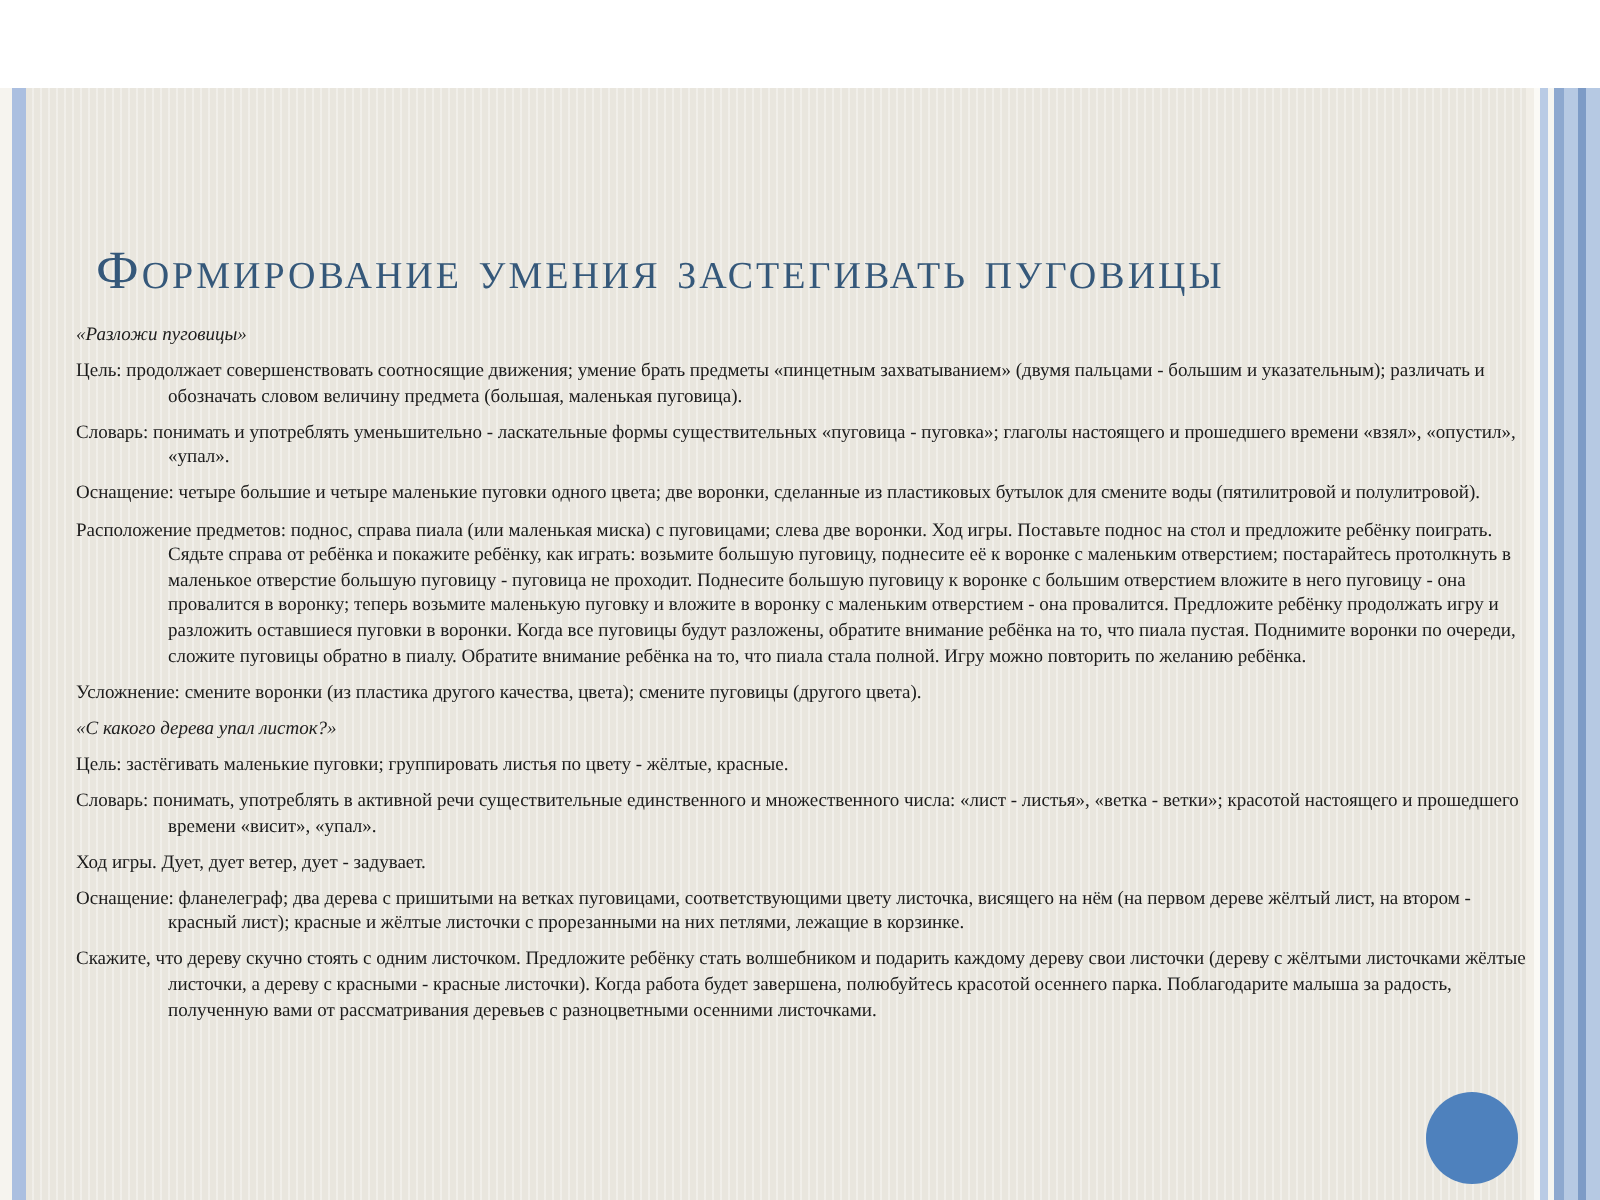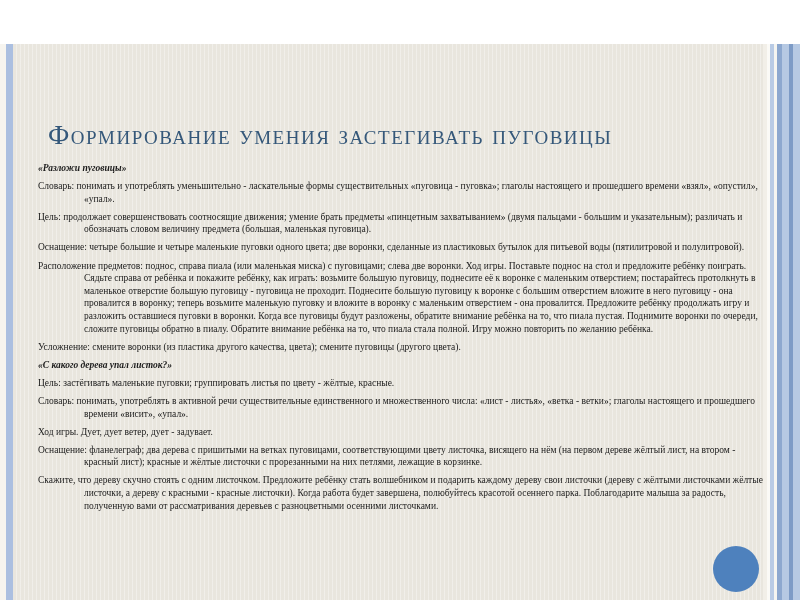--- a/index.html
+++ b/index.html
@@ -17,21 +17,21 @@
   .s-r5{left:777px;width:5px;background:#8da8cf;}
   .s-r6{left:782px;width:7px;background:#b6c9e3;}
   .s-r7{left:789px;width:4px;background:#7d9bc6;}
   .s-r8{left:793px;width:7px;background:#b6c9e3;}
   .title{position:absolute;left:48px;top:74px;width:710px;margin:0;
          font-size:27px;font-weight:normal;line-height:34px;
          font-variant:small-caps;letter-spacing:1.5px;color:#35587a;}
   .body-text{position:absolute;left:38px;top:118px;width:727px;color:#1b1b1b;}
   .body-text p{margin:0 0 5.5px 0;font-size:9.5px;line-height:12.6px;
                padding-left:46px;text-indent:-46px;}
-  .body-text p.it{font-style:italic;font-weight:bold;}
+  .body-text p.it{font-style:italic;}
   .lead{}
   .circle{position:absolute;left:713px;top:502px;width:46px;height:46px;
           border-radius:50%;background:#4e81bd;}
 </style>
 </head>
 <body>
 
 <div class="stage">
   <div class="vstripe s-left-white"></div>
   <div class="vstripe s-left-blue"></div>
@@ -41,27 +41,27 @@
   <div class="vstripe s-r4"></div>
   <div class="vstripe s-r5"></div>
   <div class="vstripe s-r6"></div>
   <div class="vstripe s-r7"></div>
   <div class="vstripe s-r8"></div>
 
   <h1 class="title">Формирование умения застегивать пуговицы</h1>
 
   <div class="body-text">
     <p class="it"><span class="lead"></span><span>«Разложи пуговицы»</span></p>
+    <p><span class="lead"></span><span>Цель: продолжает совершенствовать соотносящие движения; умение брать предметы «пинцетным захватыванием» (двумя пальцами - большим и указательным); различать и обозначать словом величину предмета (большая, маленькая пуговица).</span></p>
     <p><span class="lead"></span><span>Словарь: понимать и употреблять уменьшительно - ласкательные формы существительных «пуговица - пуговка»; глаголы настоящего и прошедшего времени «взял», «опустил», «упал».</span></p>
-    <p><span class="lead"></span><span>Цель: продолжает совершенствовать соотносящие движения; умение брать предметы «пинцетным захватыванием» (двумя пальцами - большим и указательным); различать и обозначать словом величину предмета (большая, маленькая пуговица).</span></p>
-    <p><span class="lead"></span><span>Оснащение: четыре большие и четыре маленькие пуговки одного цвета; две воронки, сделанные из пластиковых бутылок для питьевой воды (пятилитровой и полулитровой).</span></p>
+    <p><span class="lead"></span><span>Оснащение: четыре большие и четыре маленькие пуговки одного цвета; две воронки, сделанные из пластиковых бутылок для смените воды (пятилитровой и полулитровой).</span></p>
     <p><span class="lead"></span><span>Расположение предметов: поднос, справа пиала (или маленькая миска) с пуговицами; слева две воронки. Ход игры. Поставьте поднос на стол и предложите ребёнку поиграть. Сядьте справа от ребёнка и покажите ребёнку, как играть: возьмите большую пуговицу, поднесите её к воронке с маленьким отверстием; постарайтесь протолкнуть в маленькое отверстие большую пуговицу - пуговица не проходит. Поднесите большую пуговицу к воронке с большим отверстием вложите в него пуговицу - она провалится в воронку; теперь возьмите маленькую пуговку и вложите в воронку с маленьким отверстием - она провалится. Предложите ребёнку продолжать игру и разложить оставшиеся пуговки в воронки. Когда все пуговицы будут разложены, обратите внимание ребёнка на то, что пиала пустая. Поднимите воронки по очереди, сложите пуговицы обратно в пиалу. Обратите внимание ребёнка на то, что пиала стала полной. Игру можно повторить по желанию ребёнка.</span></p>
     <p><span class="lead">Усложнение:</span><span> смените воронки (из пластика другого качества, цвета); смените пуговицы (другого цвета).</span></p>
     <p class="it"><span class="lead"></span><span>«С какого дерева упал листок?»</span></p>
     <p><span class="lead"></span><span>Цель: застёгивать маленькие пуговки; группировать листья по цвету - жёлтые, красные.</span></p>
-    <p><span class="lead"></span><span>Словарь: понимать, употреблять в активной речи существительные единственного и множественного числа: «лист - листья», «ветка - ветки»; глаголы настоящего и прошедшего времени «висит», «упал».</span></p>
+    <p><span class="lead"></span><span>Словарь: понимать, употреблять в активной речи существительные единственного и множественного числа: «лист - листья», «ветка - ветки»; красотой настоящего и прошедшего времени «висит», «упал».</span></p>
     <p><span class="lead"></span><span>Ход игры. Дует, дует ветер, дует - задувает.</span></p>
     <p><span class="lead"></span><span>Оснащение: фланелеграф; два дерева с пришитыми на ветках пуговицами, соответствующими цвету листочка, висящего на нём (на первом дереве жёлтый лист, на втором - красный лист); красные и жёлтые листочки с прорезанными на них петлями, лежащие в корзинке.</span></p>
     <p><span class="lead"></span><span>Скажите, что дереву скучно стоять с одним листочком. Предложите ребёнку стать волшебником и подарить каждому дереву свои листочки (дереву с жёлтыми листочками жёлтые листочки, а дереву с красными - красные листочки). Когда работа будет завершена, полюбуйтесь красотой осеннего парка. Поблагодарите малыша за радость, полученную вами от рассматривания деревьев с разноцветными осенними листочками.</span></p>
   </div>
 
   <div class="circle"></div>
 </div>
 
 </body></html>

